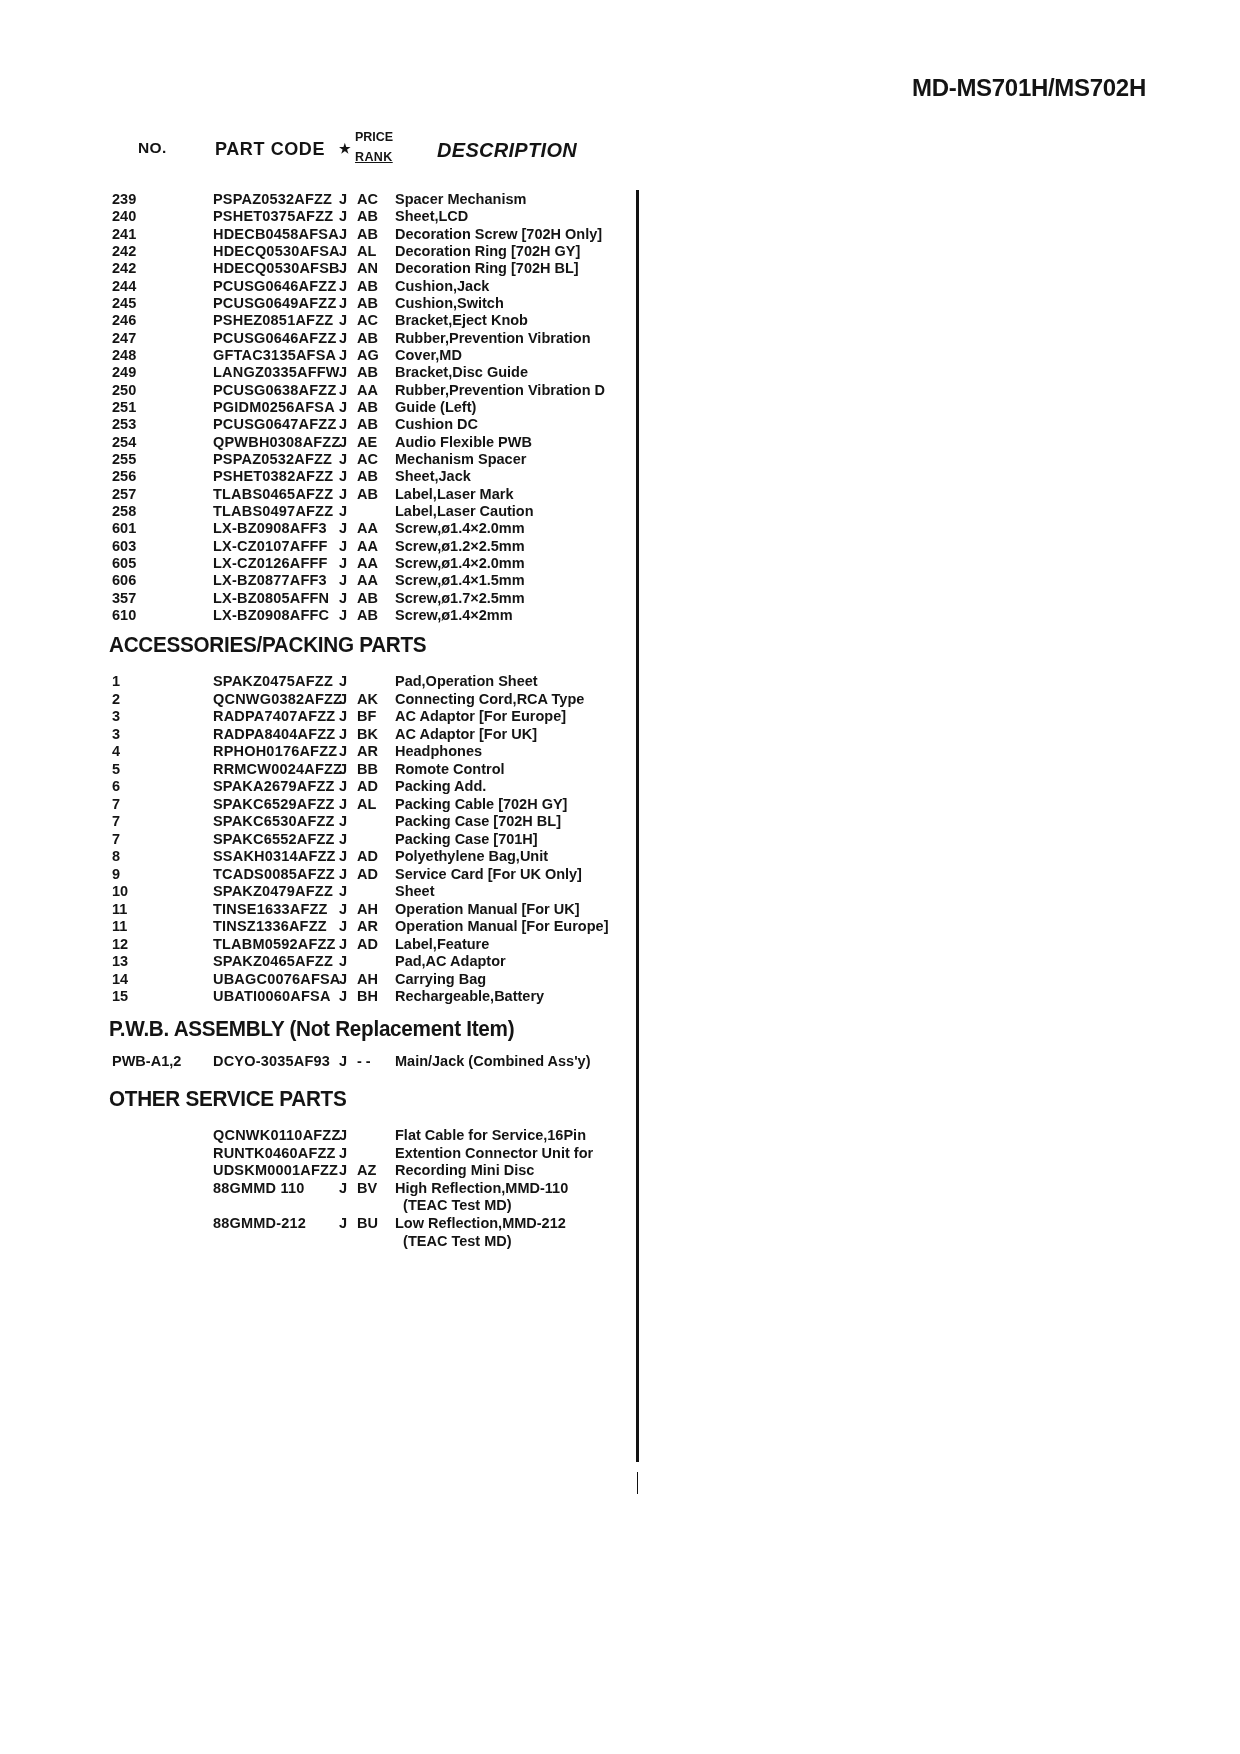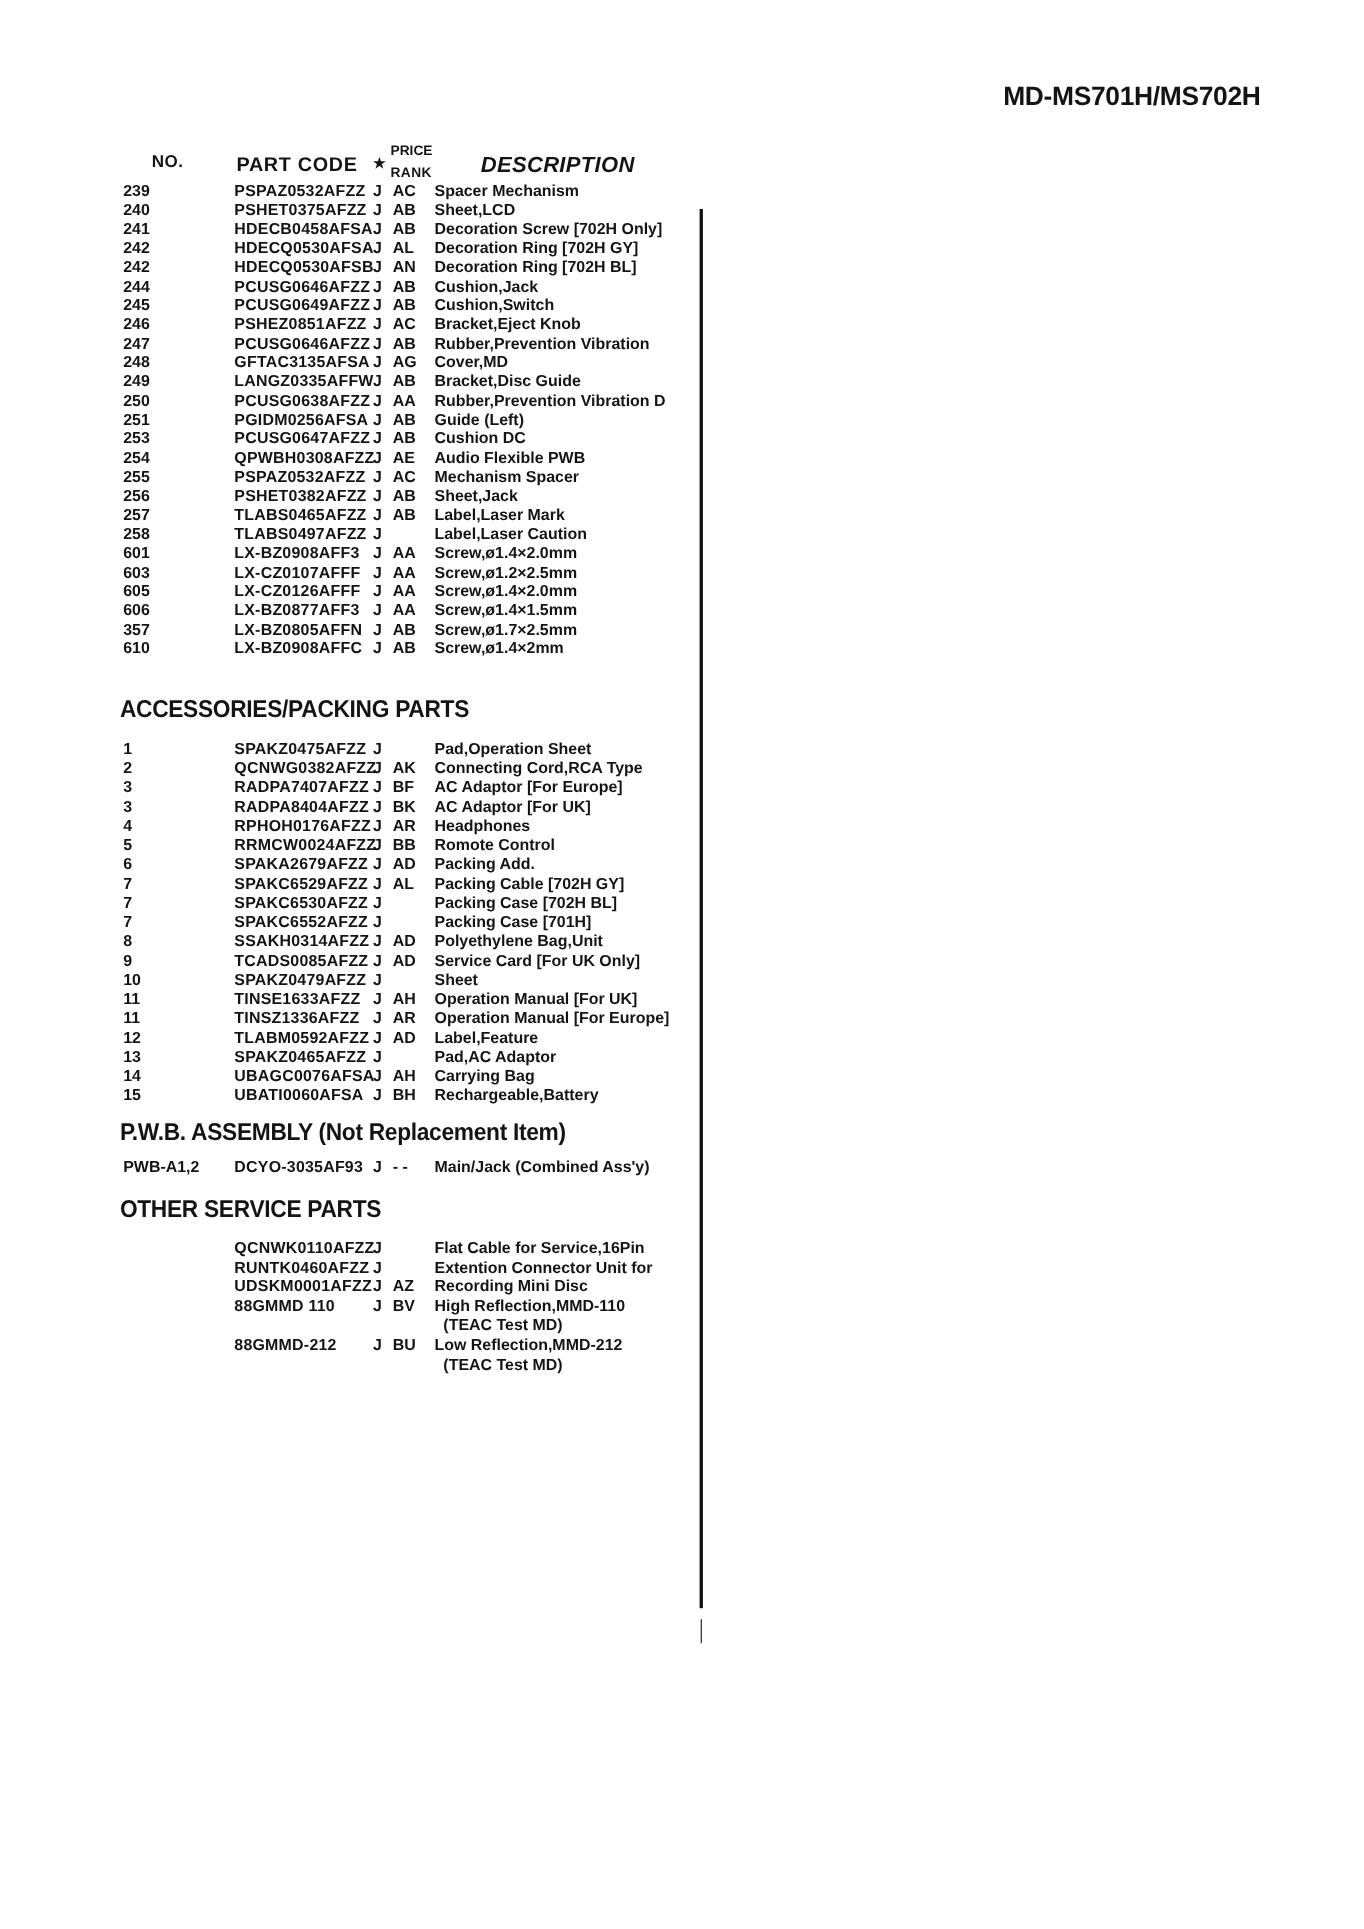--- a/index.html
+++ b/index.html
@@ -14,21 +14,21 @@
   .doc-title{
     position:absolute;left:912px;top:74px;
     font-size:24px;font-weight:bold;letter-spacing:-0.3px;
     white-space:pre;
   }
   .thead span{position:absolute;font-weight:bold;white-space:pre;}
   .h-no{left:138px;top:139px;font-size:15.5px;letter-spacing:0.4px;}
   .h-code{left:215px;top:139px;font-size:18px;letter-spacing:0.6px;}
   .h-star{left:339px;top:141px;font-size:13px;}
   .h-price{left:355px;top:130px;font-size:12.5px;}
-  .h-rank{left:355px;top:150px;font-size:12.5px;letter-spacing:0.4px;}
+  .h-rank{left:355px;top:150px;font-size:12.5px;letter-spacing:0.4px;text-decoration:underline;}
   .h-desc{left:437px;top:139px;font-size:20px;letter-spacing:0.3px;font-style:italic;}
   .rows{position:absolute;left:0;width:100%;}
   .row{position:relative;height:var(--lh,17.34px);}
   .c{position:absolute;top:0;font-size:14.5px;font-weight:bold;white-space:pre;line-height:14.5px;}
   .no{left:112px;}
   .code{left:213px;letter-spacing:0.2px;text-align:right;}
   .star{left:339px;}
   .rank{left:357px;}
   .desc{left:395px;}
   .sec-heading{
@@ -57,21 +57,21 @@
 
   <div class="thead">
     <span class="h-no">NO.</span>
     <span class="h-code">PART CODE</span>
     <span class="h-star">★</span>
     <span class="h-price">PRICE</span>
     <span class="h-rank">RANK</span>
     <span class="h-desc">DESCRIPTION</span>
   </div>
 
-  <div class="rows" style="top:167px;--lh:17.34px">
+  <div class="rows" style="top:192px;--lh:17.34px">
 
       <div class="row">
         <span class="c no">239</span>
         <span class="c code">PSPAZ0532AFZZ</span>
         <span class="c star">J</span>
         <span class="c rank">AC</span>
         <span class="c desc">Spacer Mechanism</span>
       </div>
 
       <div class="row">

